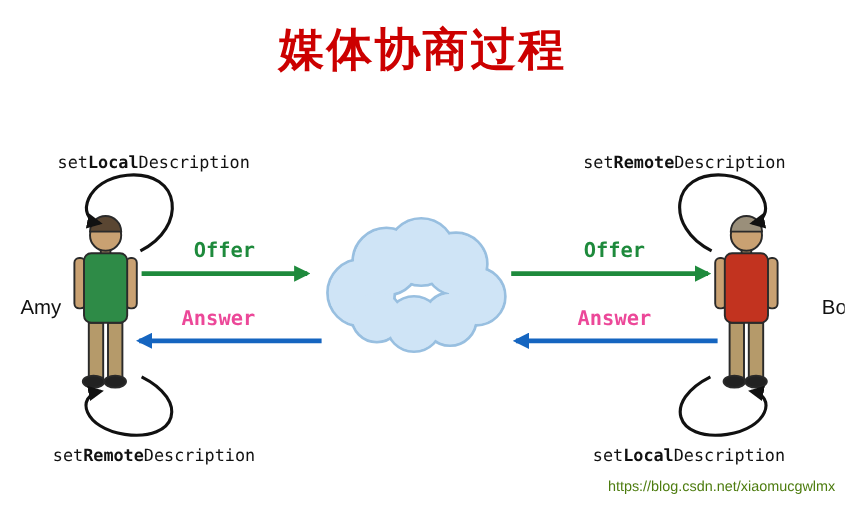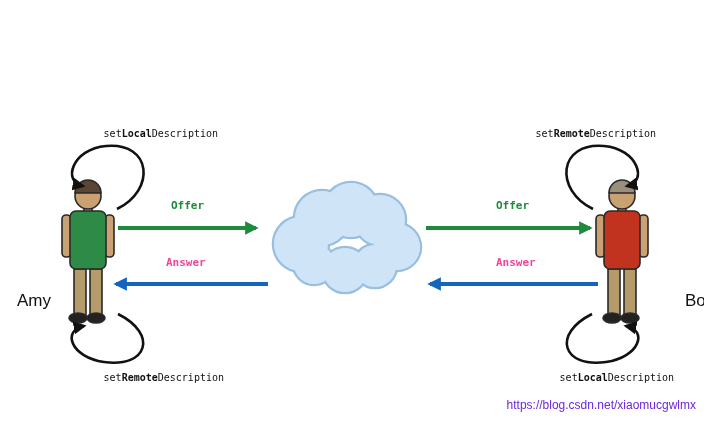--- a/index.html
+++ b/index.html
@@ -1,28 +1,28 @@
 <!DOCTYPE html>
 <html><head>
 <meta charset="utf-8">
 <style>
   html,body{margin:0;padding:0;background:#ffffff;}
   body{font-family:"Liberation Sans",sans-serif;}
   .stage{position:relative;width:704px;height:429px;background:#ffffff;overflow:hidden;}
   .abs{position:absolute;}
   .title{top:16px;left:0;width:704px;text-align:center;font-size:38px;font-weight:bold;color:#cc0000;letter-spacing:2px;}
   .code{font-family:"DejaVu Sans Mono","Liberation Mono",monospace;}
-  .setlabel{font-size:10px;color:#111;text-align:right;white-space:nowrap;}
+  .setlabel{font-size:14px;color:#111;text-align:left;white-space:nowrap;}
   .setlabel .em{font-weight:bold;}
-  .msg{font-size:11px;font-weight:bold;text-align:left;width:80px;white-space:nowrap;margin-left:24px;}
+  .msg{font-size:17px;font-weight:bold;text-align:center;width:80px;white-space:nowrap;}
   .offer{color:#1e8a3c;}
   .answer{color:#ec4899;}
   .channel{font-size:17px;font-weight:bold;color:#1b1b1b;text-align:center;line-height:22px;}
-  .name{font-size:17px;color:#111;text-align:center;margin-top:44px;}
-  .watermark{right:8px;top:398px;font-size:12px;color:#6d28d9;white-space:nowrap;}
+  .name{font-size:17px;color:#111;text-align:center;}
+  .watermark{right:8px;top:398px;font-size:12px;color:#4d7c0f;white-space:nowrap;}
   svg{display:block;}
 </style>
 </head>
 <body>
 
 <div class="stage">
 
   <svg class="abs" style="left:0;top:0" width="704" height="429" viewBox="0 0 704 429">
     <defs>
       <marker id="mk-green" viewBox="0 0 10 10" refX="8" refY="5" markerWidth="3.4" markerHeight="3.4" orient="auto">
@@ -91,20 +91,21 @@
     </g>
 
     <g fill="none" stroke-width="2.6" stroke="#111111">
       <path d="M 117 209 C 156 190, 152 142, 106 146 C 72 149, 62 182, 83 186" marker-end="url(#mk-black)"></path>
       <path d="M 118 314 C 158 334, 148 368, 104 362 C 70 357, 62 330, 84 326" marker-end="url(#mk-black)"></path>
       <path d="M 593 209 C 554 190, 558 142, 604 146 C 638 149, 648 182, 627 186" marker-end="url(#mk-black)"></path>
       <path d="M 592 314 C 552 334, 562 368, 606 362 C 640 357, 648 330, 626 326" marker-end="url(#mk-black)"></path>
     </g>
   </svg>
 
+  <div class="abs title">媒体协商过程</div>
 
   <div class="abs setlabel code" style="left:48px;top:128px;width:170px"><span>set</span><span class="em">Local</span><span>Description</span></div>
 
   <div class="abs setlabel code" style="left:486px;top:128px;width:170px"><span>set</span><span class="em">Remote</span><span>Description</span></div>
 
   <div class="abs setlabel code" style="left:44px;top:372px;width:180px"><span>set</span><span class="em">Remote</span><span>Description</span></div>
 
   <div class="abs setlabel code" style="left:494px;top:372px;width:180px"><span>set</span><span class="em">Local</span><span>Description</span></div>
 
   <div class="abs msg offer code" style="left:147px;top:199px">Offer</div>

